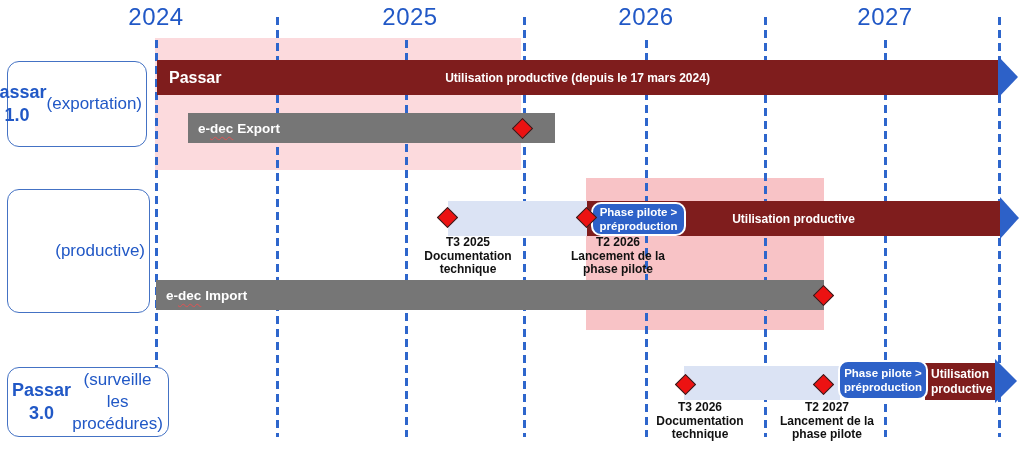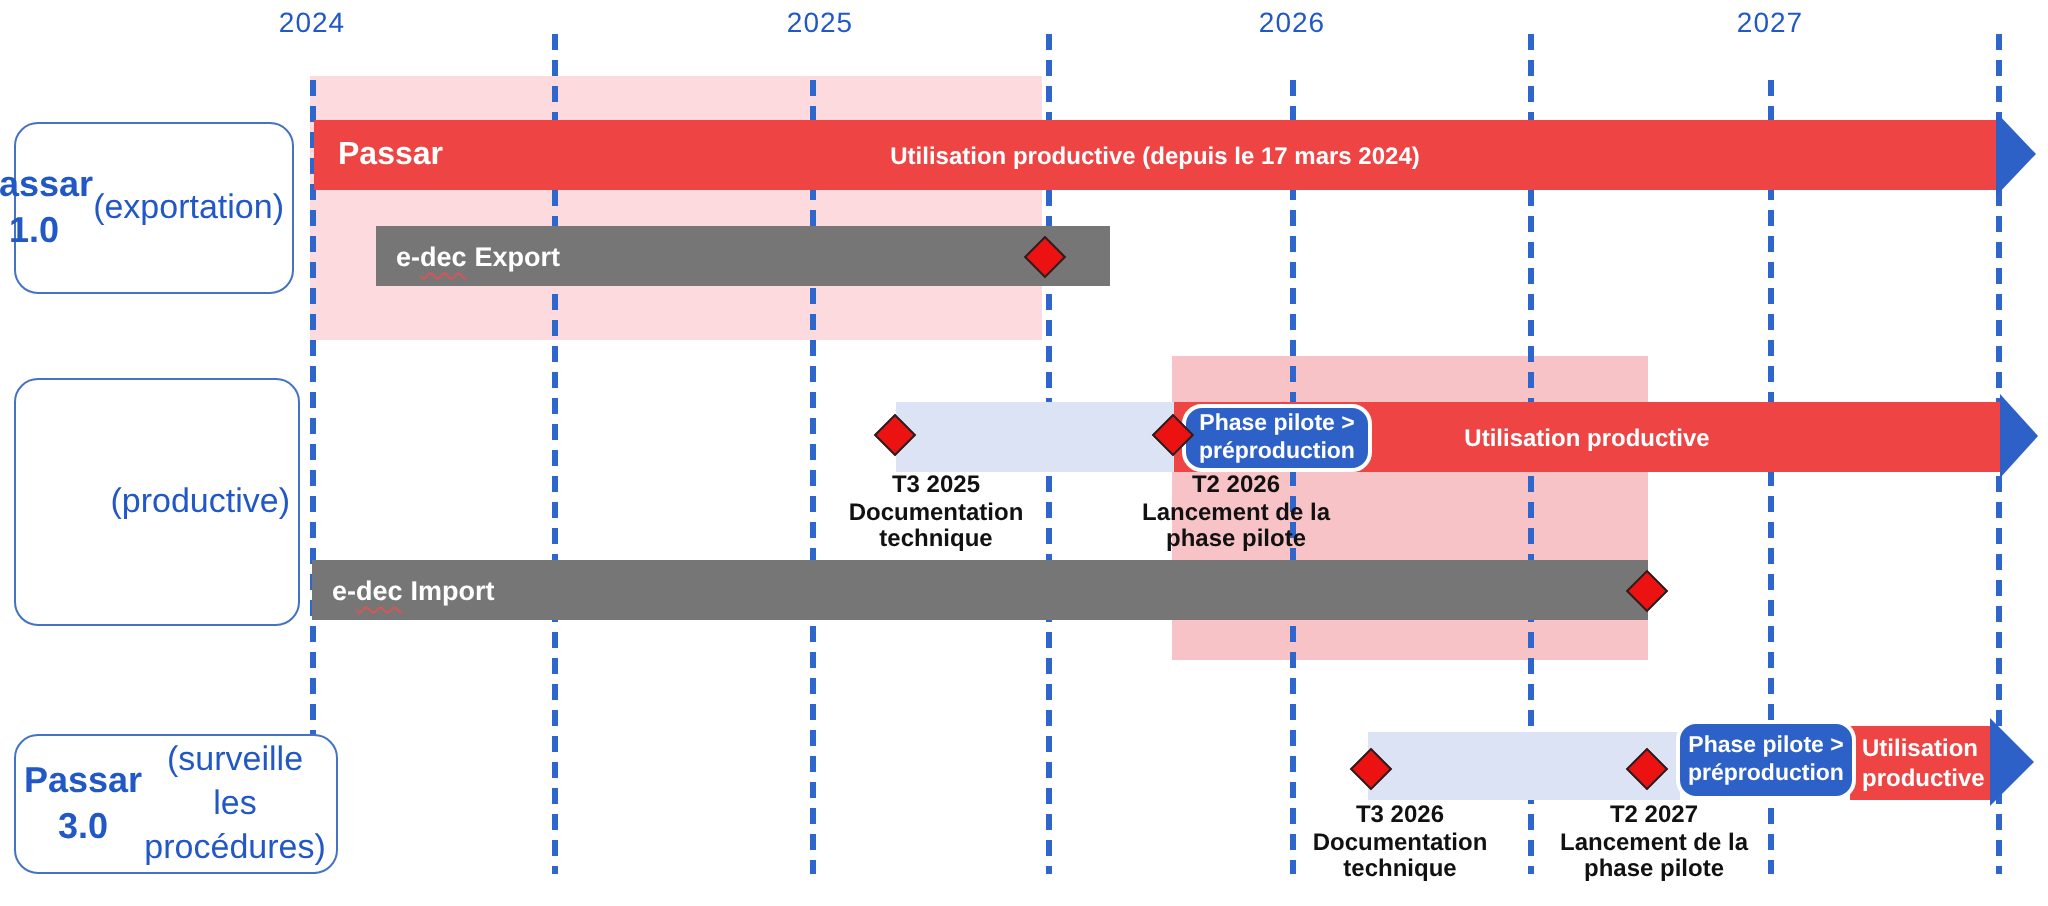--- a/index.html
+++ b/index.html
@@ -3,31 +3,31 @@
 <meta charset="utf-8">
 <style>
   html,body{margin:0;padding:0;background:#fff;}
   #stage{
     position:relative; width:1024px; height:453px; background:#fff;
     font-family:"Liberation Sans", sans-serif; overflow:hidden;
     -webkit-font-smoothing:antialiased;
   }
   .year-label{
     position:absolute; top:3px; transform:translateX(-50%);
-    color:#2158c6; font-size:14px; font-weight:400; letter-spacing:.5px;
+    color:#2158c6; font-size:24px; font-weight:400; letter-spacing:.5px;
   }
   .vline{
     position:absolute; width:3px;
     background:repeating-linear-gradient(to bottom,#2e66cc 0 8px,transparent 8px 13px);
   }
   .pink{ position:absolute; }
   .pink.light{ background:#fcdadd; }
   .pink.strong{ background:#f8c3c6; }
   .bar{ position:absolute; display:flex; align-items:center; box-sizing:border-box; }
-  .bar.blue{ background:#ef4444; }
+  .bar.blue{ background:#7f1d1d; }
   .bar.gray{ background:#767676; }
   .bar.lavender{ background:#dbe3f4; }
   .bar-title{
     color:#fff; font-weight:bold; font-size:16px; padding-left:12px; white-space:nowrap;
   }
   .gray-label{
     color:#fff; font-weight:bold; font-size:13.5px; padding-left:10px; white-space:nowrap;
   }
   .wavy{
     text-decoration-line:underline; text-decoration-style:wavy;

